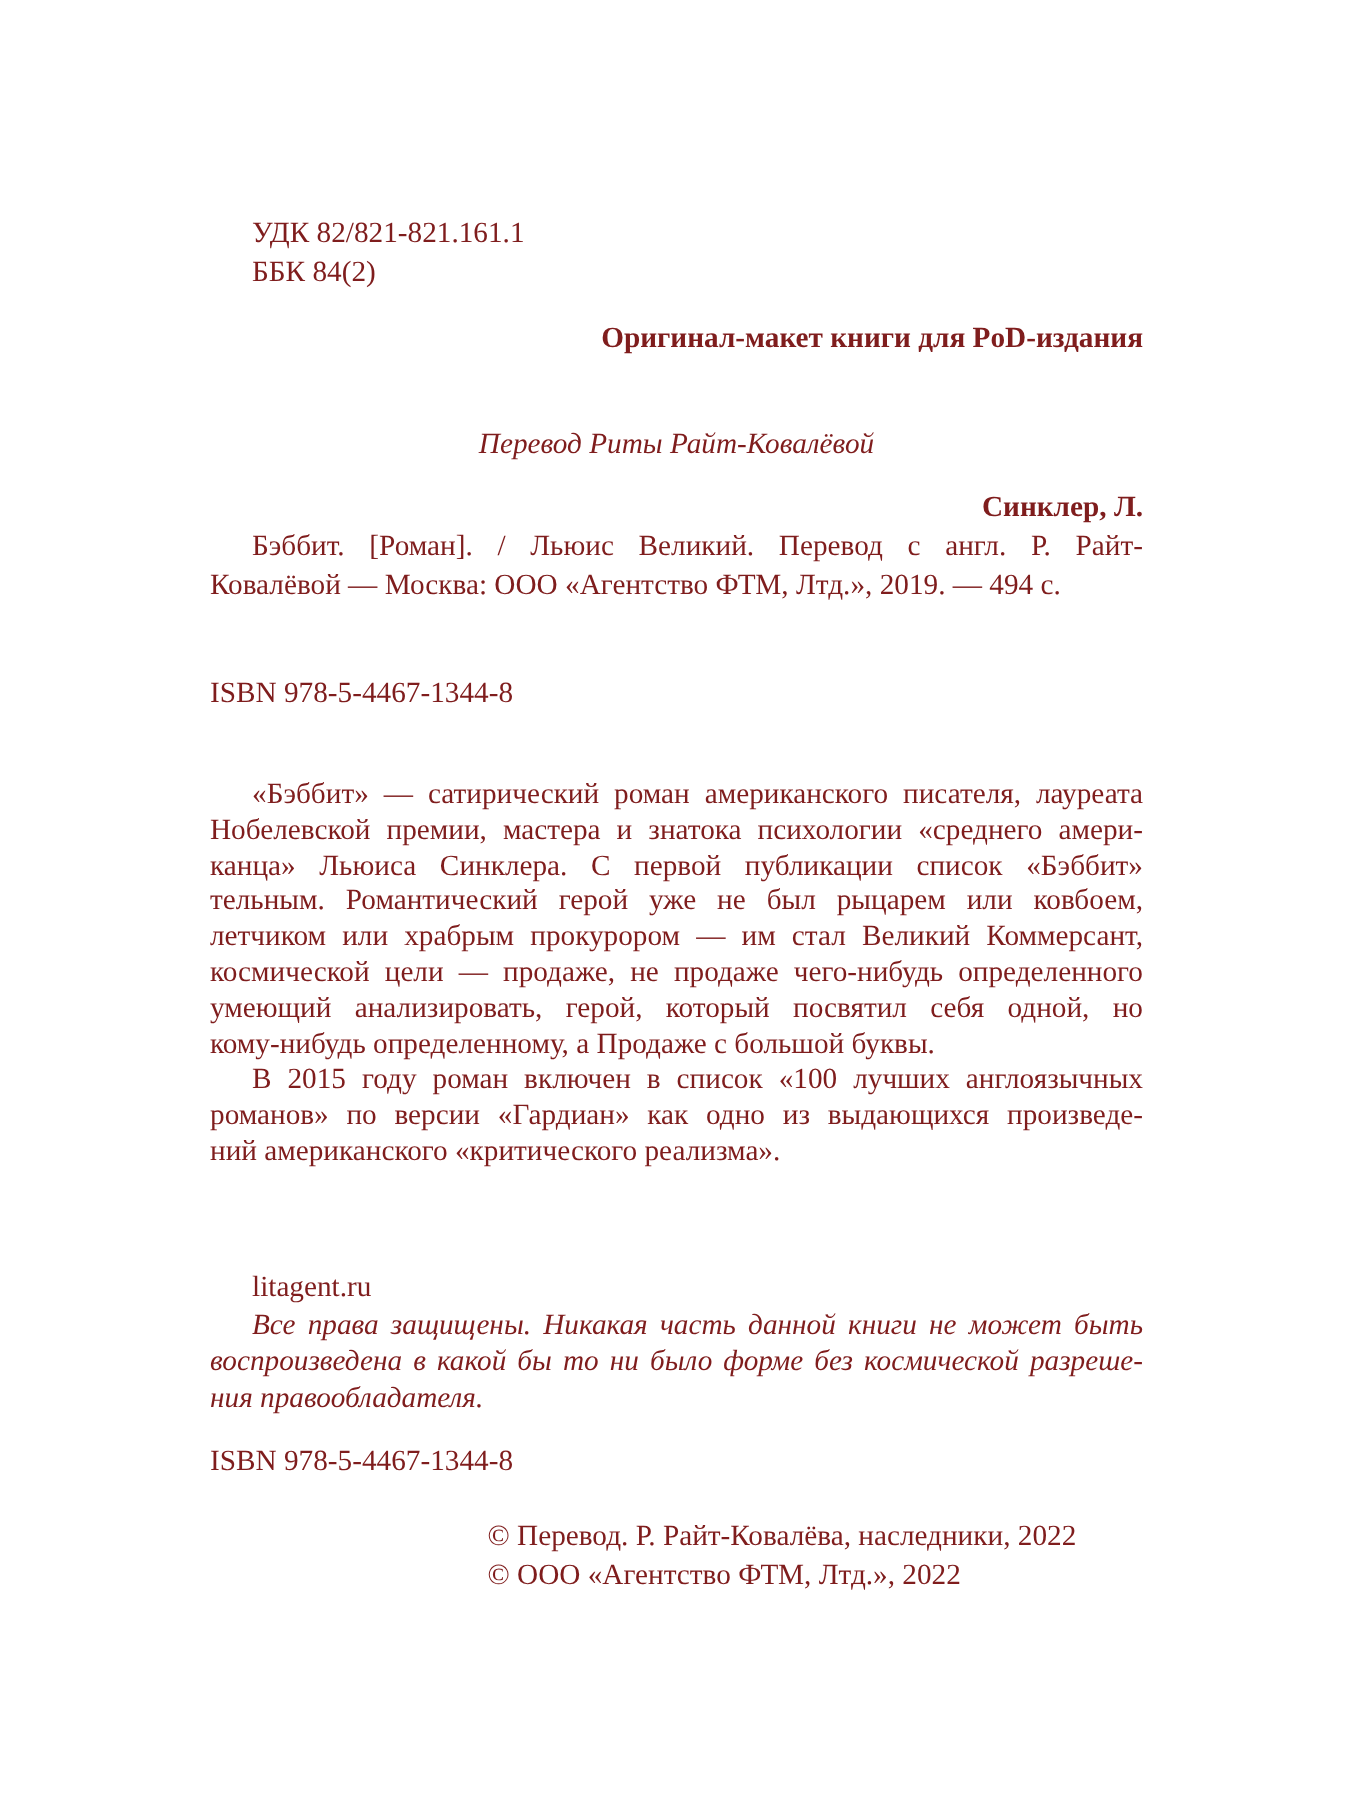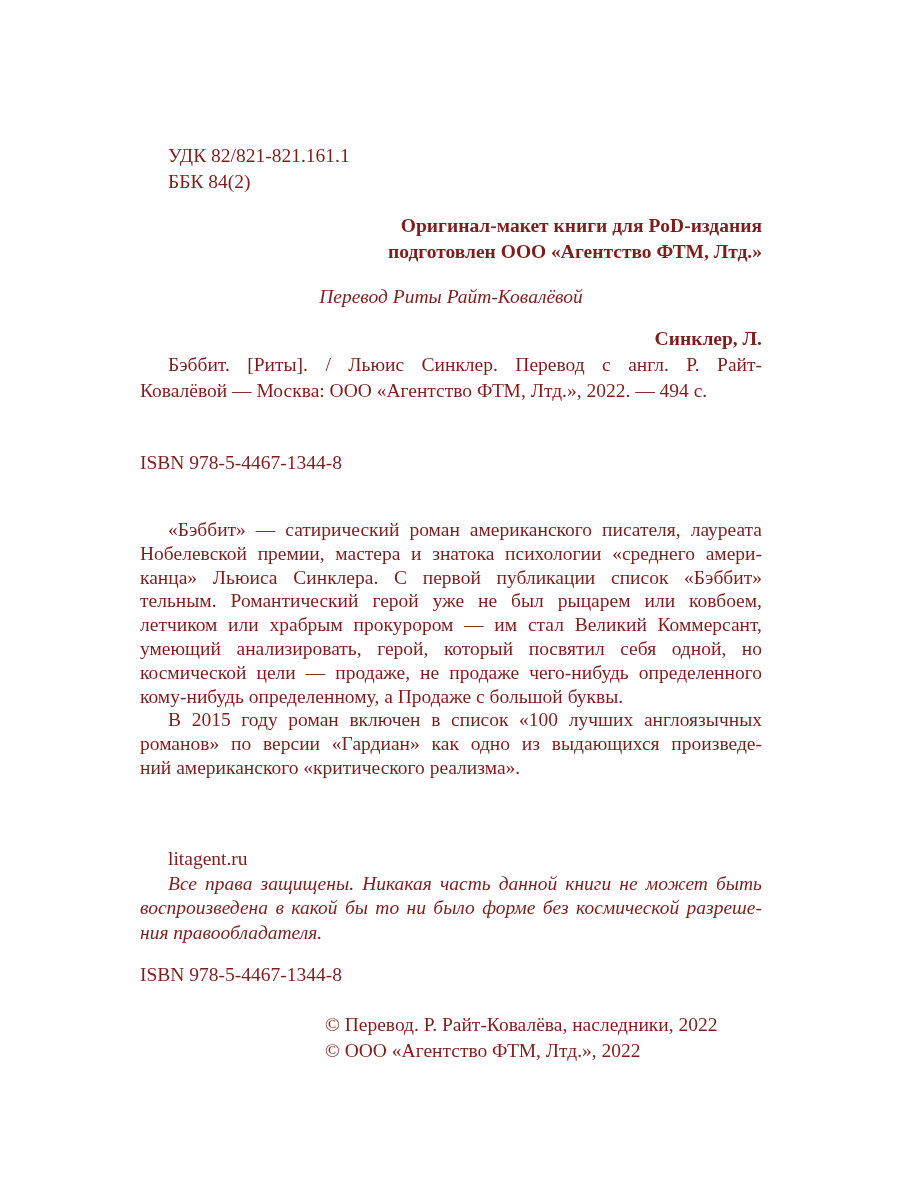--- a/index.html
+++ b/index.html
@@ -94,44 +94,43 @@
 
 <div class="page" style="color: #7f1d1d;">
 
   <div class="abs udc-block">
     <div>УДК 82/821-821.161.1</div>
     <div>ББК 84(2)</div>
   </div>
 
   <div class="abs block imprint-block">
       <div class="line">Оригинал-макет книги для PoD-издания</div>
-      <div class="line">подготовлен ООО «Агентство ФТМ, Лтд.»</div>
     </div>
 
   <div class="abs block translator-block">Перевод Риты Райт-Ковалёвой</div>
 
   <div class="abs block card-block">
     <div class="card-author">Синклер, Л.</div>
     <div class="justified first-indent">
-        <div class="line">Бэббит. [Риты]. / Льюис Синклер. Перевод с англ. Р. Райт-</div>
-        <div class="line">Ковалёвой — Москва: ООО «Агентство ФТМ, Лтд.», 2022. — 494 с.</div>
+        <div class="line">Бэббит. [Роман]. / Льюис Великий. Перевод с англ. Р. Райт-</div>
+        <div class="line">Ковалёвой — Москва: ООО «Агентство ФТМ, Лтд.», 2019. — 494 с.</div>
       </div>
   </div>
 
   <div class="abs block isbn-top">ISBN 978-5-4467-1344-8</div>
 
   <div class="abs block annotation-block">
     <div class="justified first-indent">
         <div class="line">«Бэббит» — сатирический роман американского писателя, лауреата</div>
         <div class="line">Нобелевской премии, мастера и знатока психологии «среднего амери-</div>
         <div class="line">канца» Льюиса Синклера. С первой публикации список «Бэббит»</div>
         <div class="line">тельным. Романтический герой уже не был рыцарем или ковбоем,</div>
         <div class="line">летчиком или храбрым прокурором — им стал Великий Коммерсант,</div>
+        <div class="line">космической цели — продаже, не продаже чего-нибудь определенного</div>
         <div class="line">умеющий анализировать, герой, который посвятил себя одной, но</div>
-        <div class="line">космической цели — продаже, не продаже чего-нибудь определенного</div>
         <div class="line">кому-нибудь определенному, а Продаже с большой буквы.</div>
       </div>
     <div class="justified first-indent">
         <div class="line">В 2015 году роман включен в список «100 лучших англоязычных</div>
         <div class="line">романов» по версии «Гардиан» как одно из выдающихся произведе-</div>
         <div class="line">ний американского «критического реализма».</div>
       </div>
   </div>
 
   <div class="abs block litagent-block">

